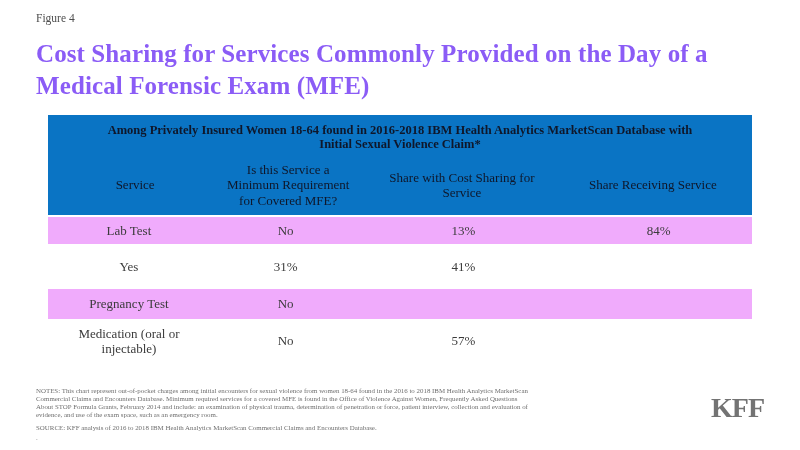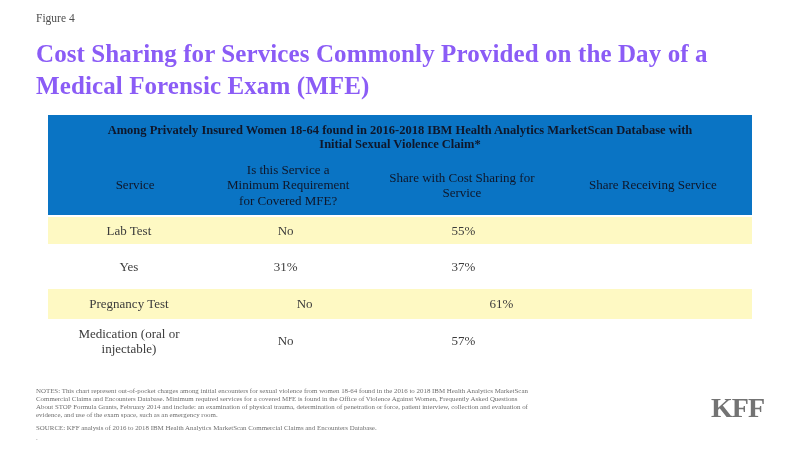--- a/index.html
+++ b/index.html
@@ -66,24 +66,24 @@
   .row .cell {
     display: flex;
     align-items: center;
     justify-content: center;
     text-align: center;
     font-size: 13px;
     line-height: 15.5px;
     color: #3b3b3b;
     padding: 2px 10px;
   }
-  .row.gray { background: #fef9c3; }
+  .row.gray { background: #f0abfc; }
   .row.r0 { min-height: 29px; border-top: 2px solid #ffffff; }
   .row.r1 { min-height: 45px; }
-  .row.r2 { min-height: 30px; gap: 19px; }
+  .row.r2 { min-height: 30px; }
   .row.r3 { min-height: 44px; }
   .footer {
     position: absolute;
     left: 36px;
     top: 387px;
     width: 662px;
     color: #6e6e6e;
   }
   .notes {
     font-size: 6.9px;
@@ -129,33 +129,33 @@
         <div class="cell">Service</div>
         <div class="cell">Is this Service a Minimum Requirement for Covered MFE?</div>
         <div class="cell">Share with Cost Sharing for Service</div>
         <div class="cell">Share Receiving Service</div>
       </div>
     </div>
 
     <div class="row gray r0">
       <div class="cell">Lab Test</div>
       <div class="cell">No</div>
-      <div class="cell">55%</div>
+      <div class="cell">13%</div>
+      <div class="cell">84%</div>
     </div>
 
     <div class="row r1">
       <div class="cell">Yes</div>
       <div class="cell">31%</div>
-      <div class="cell">37%</div>
+      <div class="cell">41%</div>
     </div>
 
     <div class="row gray r2">
       <div class="cell">Pregnancy Test</div>
       <div class="cell">No</div>
-      <div class="cell">61%</div>
     </div>
 
     <div class="row r3">
       <div class="cell">Medication (oral or injectable)</div>
       <div class="cell">No</div>
       <div class="cell">57%</div>
     </div>
   </div>
 
   <div class="footer">

